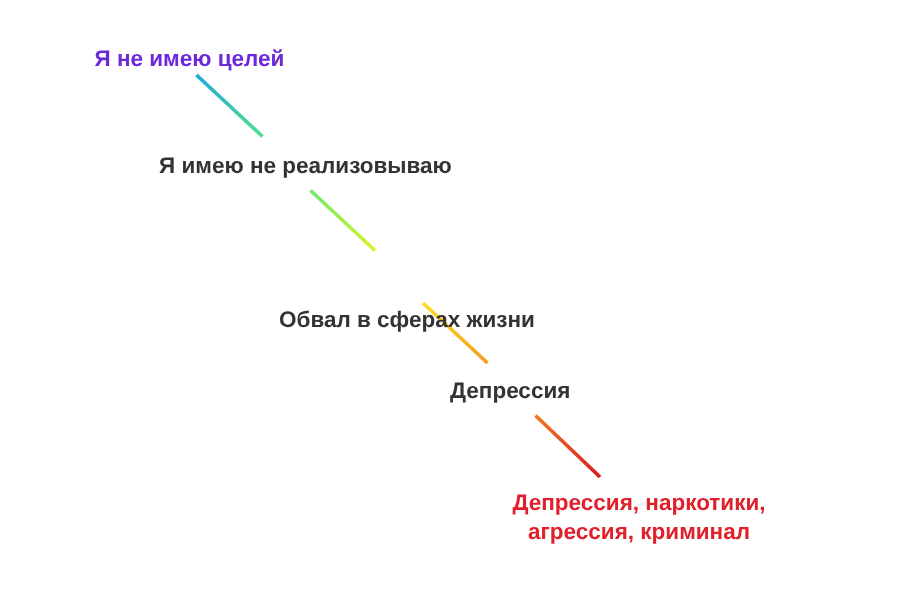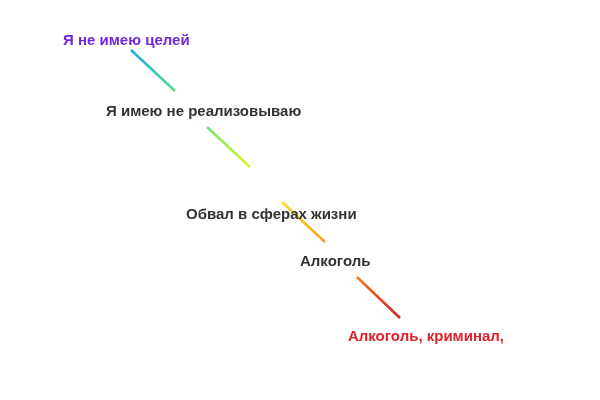--- a/index.html
+++ b/index.html
@@ -36,17 +36,18 @@
   <line x1="282" y1="202" x2="325" y2="242" stroke="url(#g3)" stroke-width="2.5"></line>
   <line x1="357" y1="277" x2="400" y2="318" stroke="url(#g4)" stroke-width="2.5"></line>
 </svg>
 
 <div class="label" style="left:63px; top:30px; color:#6d28d9;">Я не имею целей</div>
 
 <div class="label" style="left:106px; top:101px; color:#333333;">Я имею не реализовываю</div>
 
 <div class="label" style="left:186px; top:176px; color:#333333;margin-top:28px;">Обвал в сферах жизни</div>
 
-<div class="label" style="left:300px; top:251px; color:#333333;">Алкоголь</div>
+<div class="label" style="left:300px; top:251px; color:#333333;">Депрессия</div>
 
 <div class="label center" style="left:336px; top:326px; width:180px; color:#e0202a;">
-  <div>Алкоголь, криминал,</div>
+  <div>Депрессия, наркотики,</div>
+  <div>агрессия, криминал</div>
 </div>
 
 </body></html>

